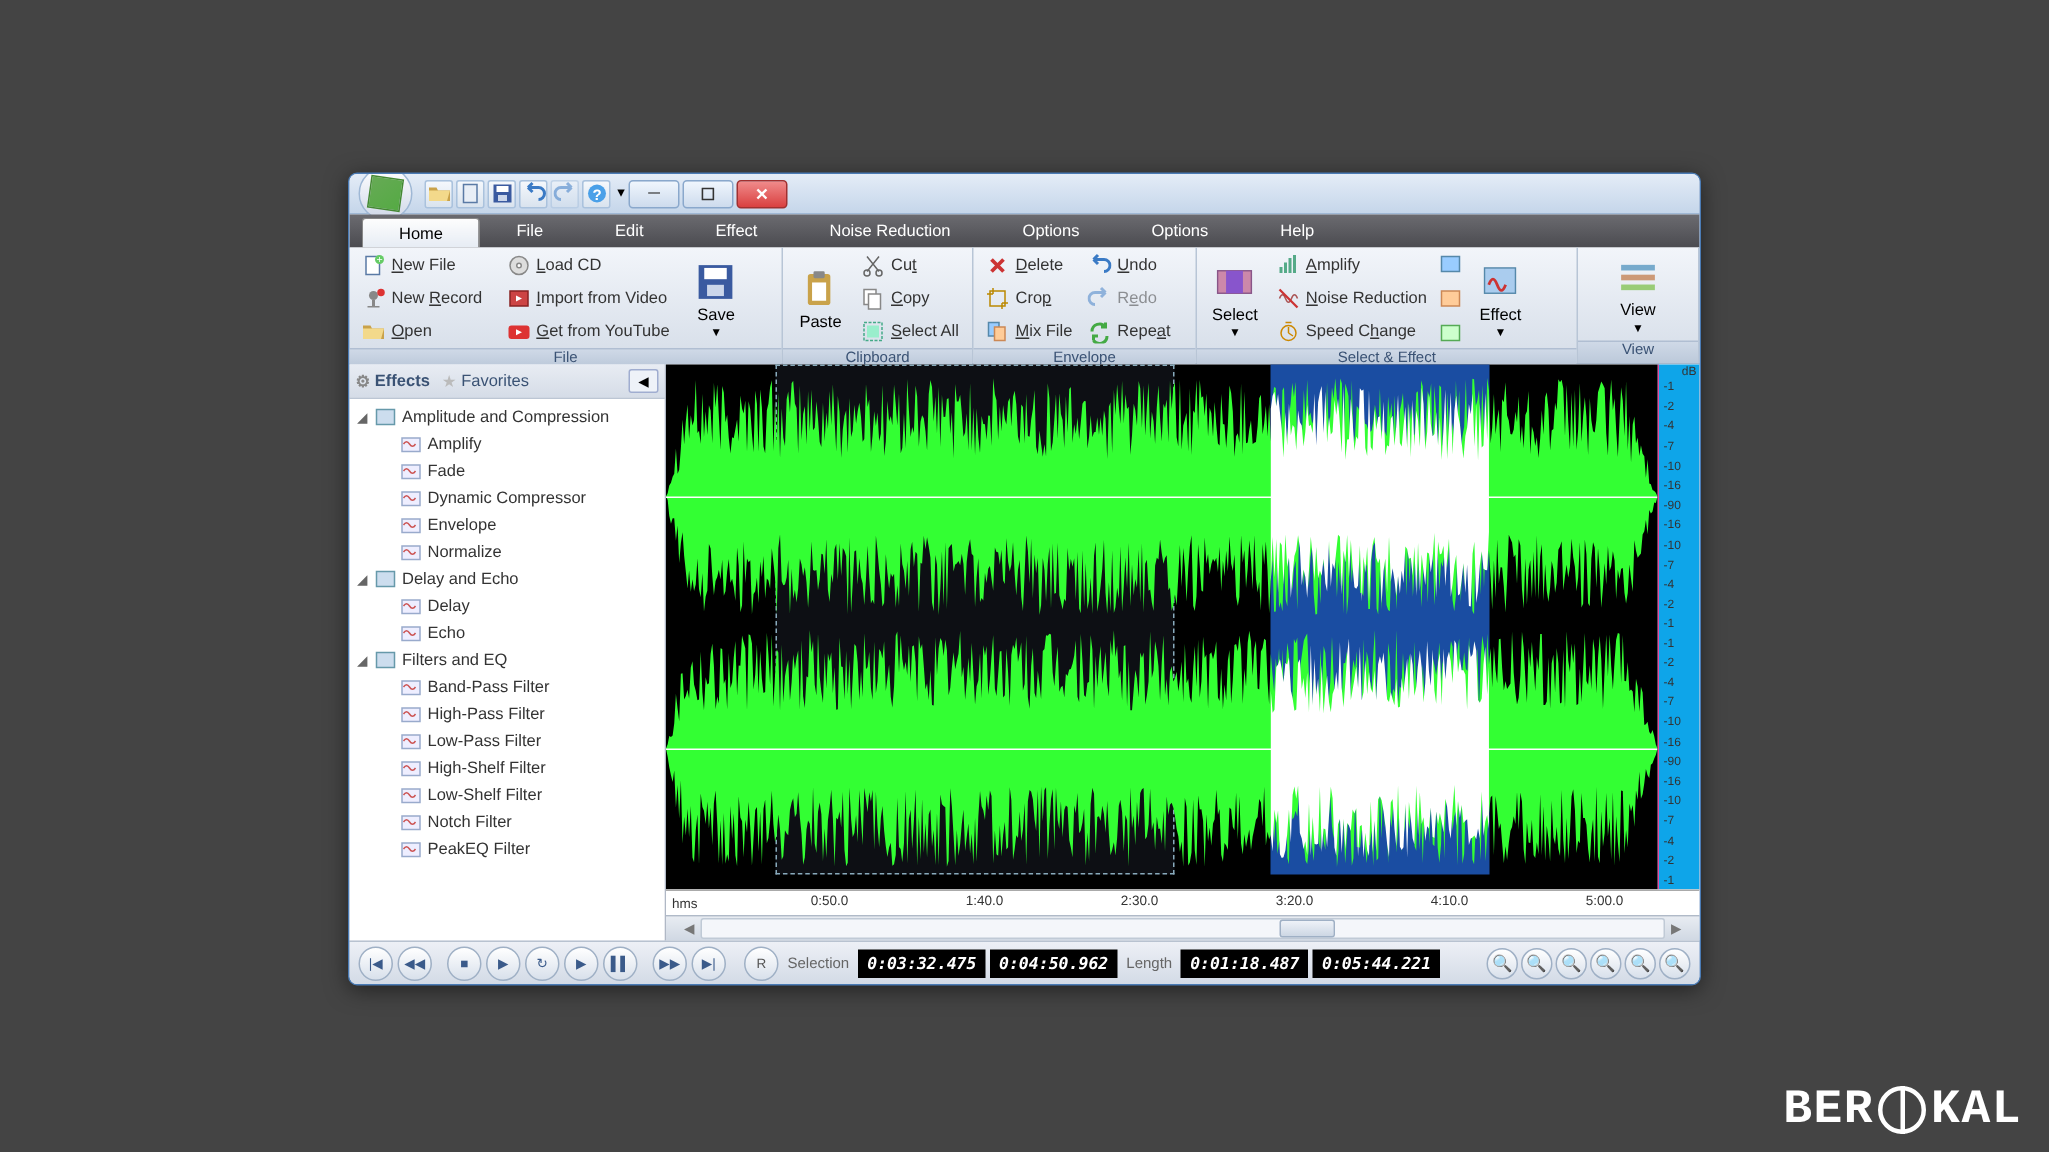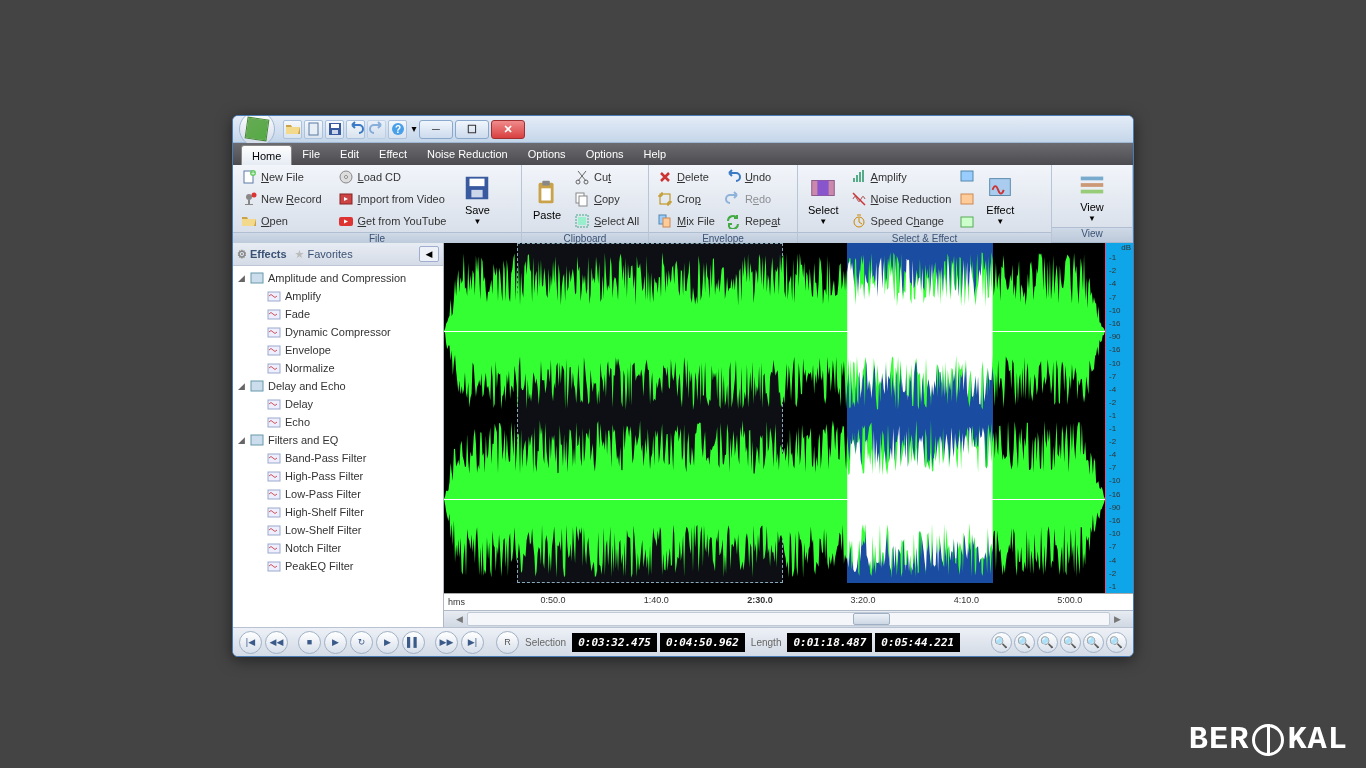--- a/index.html
+++ b/index.html
@@ -7,21 +7,21 @@
 .titlebar{height:26px;background:linear-gradient(#e4ecf7,#c5d6ea);border-bottom:1px solid #9fb8d5;display:flex;align-items:center;padding:0 4px;font-size:11px}
 .app-icon{width:34px;height:34px;margin:-4px 2px;border-radius:50%;background:linear-gradient(#fff,#d0d8e8);border:1px solid #9fb8d5;display:flex;align-items:center;justify-content:center}
 .app-icon-inner{width:20px;height:20px;background:linear-gradient(135deg,#6a5,#5a4);border:1px solid #483;transform:rotate(8deg)}
 .quick-icons{display:flex;gap:2px;margin-left:6px}
 .qicon{width:17px;height:17px;border-radius:2px;background:linear-gradient(#f5f8fc,#d9e3ee);border:1px solid #aac2dd;display:flex;align-items:center;justify-content:center;font-size:10px;cursor:pointer}
 .title-text{flex:1;margin-left:10px;color:#111;overflow:hidden;white-space:nowrap;text-overflow:ellipsis}
 .win-controls{display:flex;gap:2px}
 .win-btn{width:32px;height:17px;border-radius:3px;border:1px solid #8aa8cc;background:linear-gradient(#f0f6fd,#cddbed);display:flex;align-items:center;justify-content:center;font-size:11px;font-weight:bold;color:#333;cursor:pointer}
 .win-btn.close{background:linear-gradient(#f08b8b,#d94040);color:#fff;border-color:#a03030}
 .menubar{height:22px;background:linear-gradient(#6b6b70,#4b4b50);display:flex;align-items:stretch;padding-left:8px}
-.menu-item{padding:0 10px;color:#fff;font-size:11px;display:flex;align-items:center;cursor:pointer}
+.menu-item{padding:0 24px;color:#fff;font-size:11px;display:flex;align-items:center;cursor:pointer}
 .menu-item.active{background:linear-gradient(#fdfdfd,#e6ecf4);color:#000;border-radius:3px 3px 0 0;border:1px solid #888;border-bottom:none;margin-top:2px}
 .ribbon{height:77px;background:linear-gradient(#f2f5fa,#d5dde8);border-bottom:1px solid #a8b8cc;display:flex}
 .ribbon-group{border-right:1px solid #b8c5d6;display:flex;flex-direction:column;padding:1px 4px 0}
 .ribbon-group-body{flex:1;display:flex;gap:2px}
 .ribbon-group-label{height:14px;text-align:center;font-size:10px;color:#3a5274;background:linear-gradient(#cfd9e7,#bcc9da);border-top:1px solid #b0bed2;margin:0 -4px}
 .rcol{display:flex;flex-direction:column;gap:0}
 .rbtn{display:flex;align-items:center;gap:4px;padding:1px 3px;border:1px solid transparent;border-radius:3px;cursor:pointer;font-size:11px;color:#333;height:18px;white-space:nowrap}
 .rbtn u{text-decoration:underline}
 .rbig{display:flex;flex-direction:column;align-items:center;justify-content:center;padding:2px 6px;cursor:pointer;border-radius:3px;font-size:11px;gap:1px}
 .ricn{width:16px;height:16px;flex:none}
@@ -576,21 +576,21 @@
               <div class="db-val">-4</div>
               <div class="db-val">-2</div>
               <div class="db-val">-1</div>
             </div>
         </div>
       </div>
       <div class="timeline" id="timeline">
         <span>hms</span>
       <span class="tl-mark" style="left: 14%;">0:50.0</span>
           <span class="tl-mark" style="left: 29%;">1:40.0</span>
-          <span class="tl-mark" style="left: 44%; font-weight: bold;">2:30.0</span>
+          <span class="tl-mark" style="left: 44%;">2:30.0</span>
           <span class="tl-mark" style="left: 59%;">3:20.0</span>
           <span class="tl-mark" style="left: 74%;">4:10.0</span>
           <span class="tl-mark" style="left: 89%;">5:00.0</span>
         </div>
       <div class="hscroll">
         <span style="font-size:9px;color:#777;margin-right:4px">◀</span>
         <div class="hscroll-track">
             <div class="hscroll-thumb"></div>
           </div>
         <span style="font-size:9px;color:#777;margin-left:4px">▶</span>

